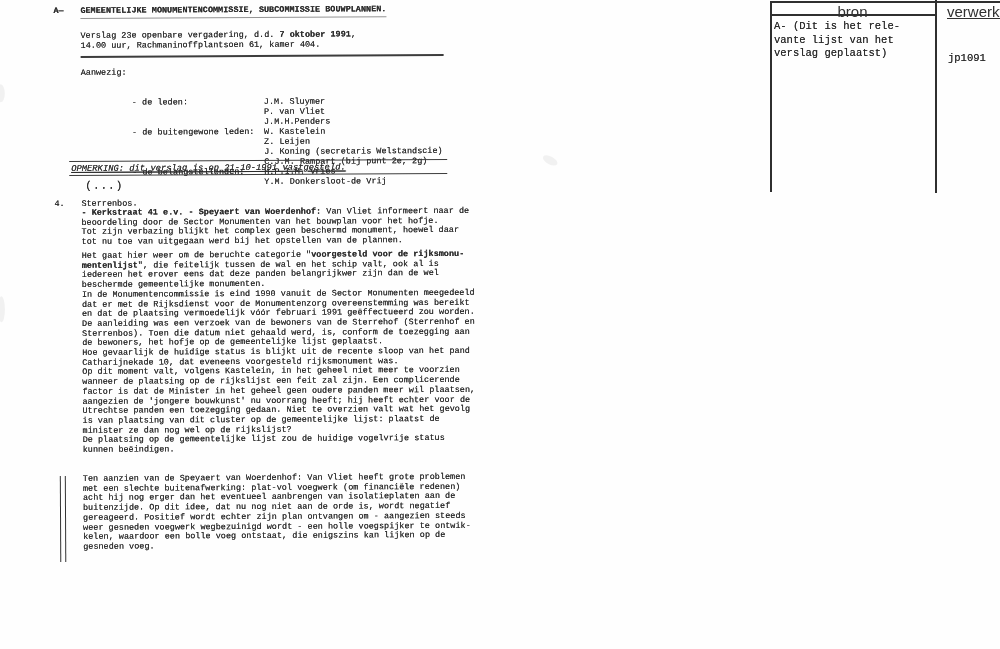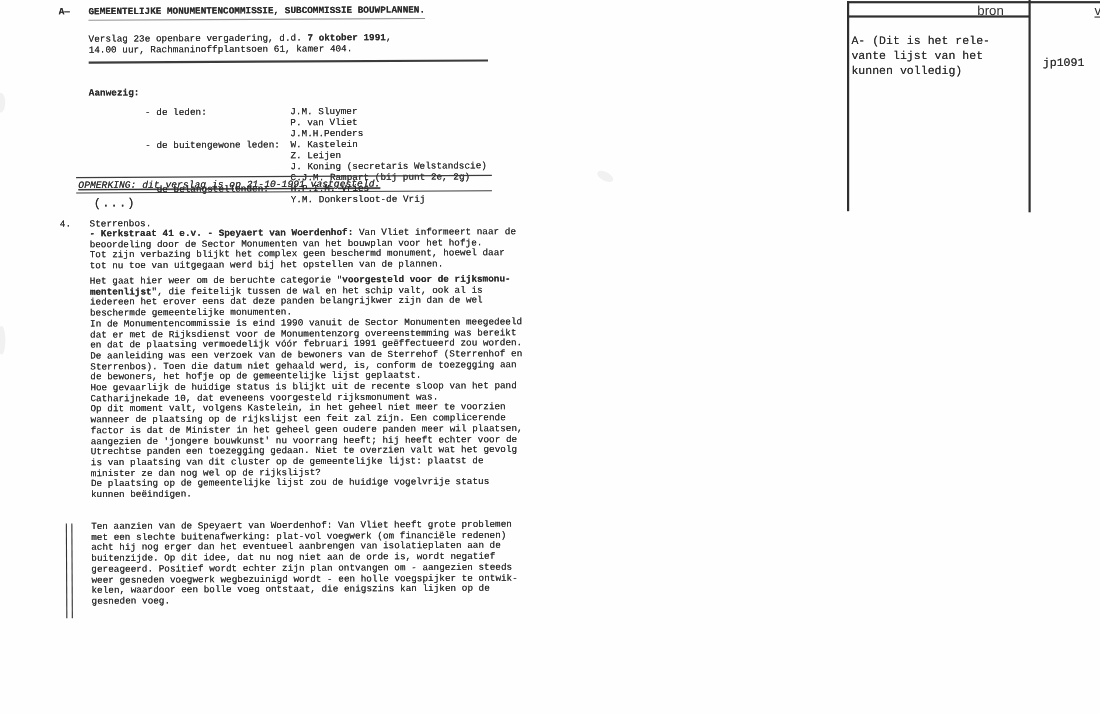--- a/index.html
+++ b/index.html
@@ -41,21 +41,21 @@
   }
   
   .margin-bars{width:4px;border-left:1.7px solid #333;border-right:1.7px solid #333;}
   
   .ref-table{position:absolute;left:770px;top:0;width:230px;height:194px;
     font-family:"Liberation Sans","DejaVu Sans",sans-serif;}
   .ref-top{position:absolute;left:0;top:1px;width:230px;height:1.5px;background:#2f2f2f;}
   .ref-left{position:absolute;left:0;top:1px;width:1.5px;height:191px;background:#2f2f2f;}
   .ref-div{position:absolute;left:165px;top:0;width:1.5px;height:193px;background:#2f2f2f;}
   .ref-hline{position:absolute;left:0;top:14px;width:166px;height:1.5px;background:#2f2f2f;}
-  .ref-head{font-size:12px;color:#303030;padding-left:48px;}
+  .ref-head{font-size:15px;color:#303030;}
   .ref-cell{
     font-family:"Liberation Mono","DejaVu Sans Mono",monospace;
     font-size:10.5px;line-height:13.5px;color:#2a2a2a;
     text-shadow:0 0 0.3px rgba(40,40,40,0.8);white-space:pre;
   }
   
   .smudge{position:absolute;background:rgba(0,0,0,0.05);border-radius:50%;}
 </style>
 </head>
 <body>
@@ -63,21 +63,21 @@
 <div class="scan">
 
   <div class="abs tw b" style="left:55px;top:7px;">A—</div>
   <div class="abs tw b title-line" style="left:82px;top:7px;">GEMEENTELIJKE MONUMENTENCOMMISSIE, SUBCOMMISSIE BOUWPLANNEN.</div>
 
   <div class="abs tw" style="left:82px;top:31px;line-height:10px;"><div class="tl"><span>Verslag 23e openbare vergadering, d.d. </span><span class="b u">7 oktober 1991</span><span>,</span></div><div class="tl"><span>14.00 uur, Rachmaninoffplantsoen 61, kamer 404.</span></div></div>
 
   <div class="abs rule" style="left:82px;top:56px;width:363px;"></div>
 
   <div class="abs tw attendees" style="left:82px;top:68px;width:390px;">
-    <div class="abs" style="left:0;top:12px;font-weight:bold;">Aanwezig:</div>
+    <div class="abs" style="left:0;top:0;">Aanwezig:</div>
     <div class="att-groups"><div class="att-row"><div class="att-label tl">- de leden:</div><div class="att-names"><div class="tl"><span>J.M. Sluymer</span></div><div class="tl"><span>P. van Vliet</span></div><div class="tl"><span>J.M.H.Penders</span></div></div></div><div class="att-row"><div class="att-label tl">- de buitengewone leden:</div><div class="att-names"><div class="tl"><span>W. Kastelein</span></div><div class="tl"><span>Z. Leijen</span></div><div class="tl"><span>J. Koning (secretaris Welstandscie)</span></div><div class="tl"><span>C.J.M. Rampart (bij punt 2e, 2g)</span></div></div></div><div class="att-row"><div class="att-label tl">- de belangstellenden:</div><div class="att-names"><div class="tl"><span>H.P.I.M. Vries</span></div><div class="tl"><span>Y.M. Donkersloot-de Vrij</span></div></div></div></div>
   </div>
 
   <div class="abs remark-box" style="left:70px;top:161px;width:378px;">
     <div class="tw remark-inner">OPMERKING: dit verslag is op 21-10-1991 vastgesteld.</div>
   </div>
 
   <div class="abs tw" style="left:86px;top:182px;font-size:11px;letter-spacing:1px;">(...)</div>
 
   <div class="abs tw u" style="left:55px;top:200px;">4.</div>
@@ -98,15 +98,15 @@
 
 <div class="ref-table">
   <div class="ref-top"></div>
   <div class="ref-left"></div>
   <div class="ref-div"></div>
   <div class="ref-hline"></div>
 
   <div class="abs ref-head" style="left:0;top:2.5px;width:165px;text-align:center;">bron</div>
   <div class="abs ref-head" style="left:177px;top:2.5px;text-decoration:underline;">verwerkt</div>
 
-  <div class="abs ref-cell" style="left:4px;top:32px;"><div class="tl"><span>A- (Dit is het rele-</span></div><div class="tl"><span>vante lijst van het</span></div><div class="tl"><span>kunnen volledig)</span></div></div>
+  <div class="abs ref-cell" style="left:4px;top:20px;"><div class="tl"><span>A- (Dit is het rele-</span></div><div class="tl"><span>vante lijst van het</span></div><div class="tl"><span>verslag geplaatst)</span></div></div>
   <div class="abs ref-cell" style="left:178px;top:52px;">jp1091</div>
 </div>
 
 </body></html>

